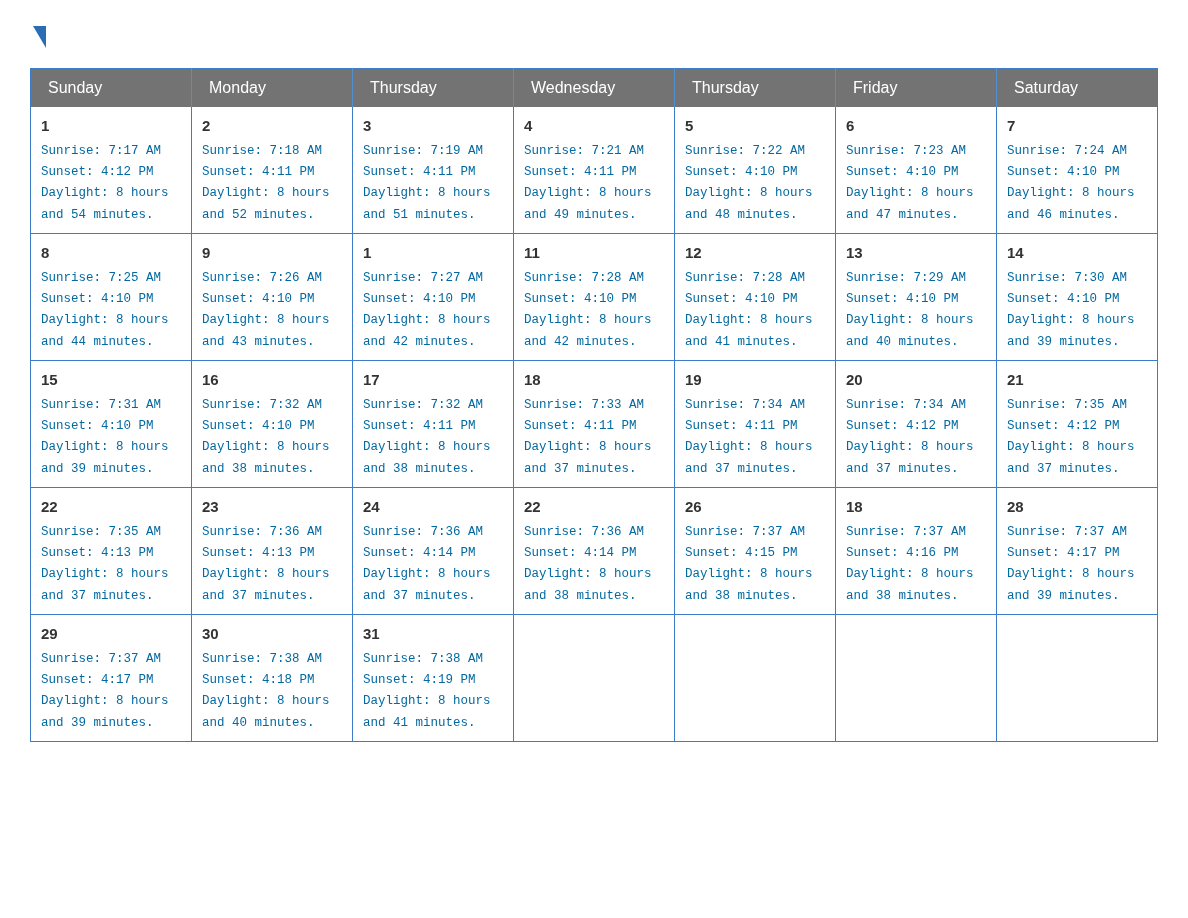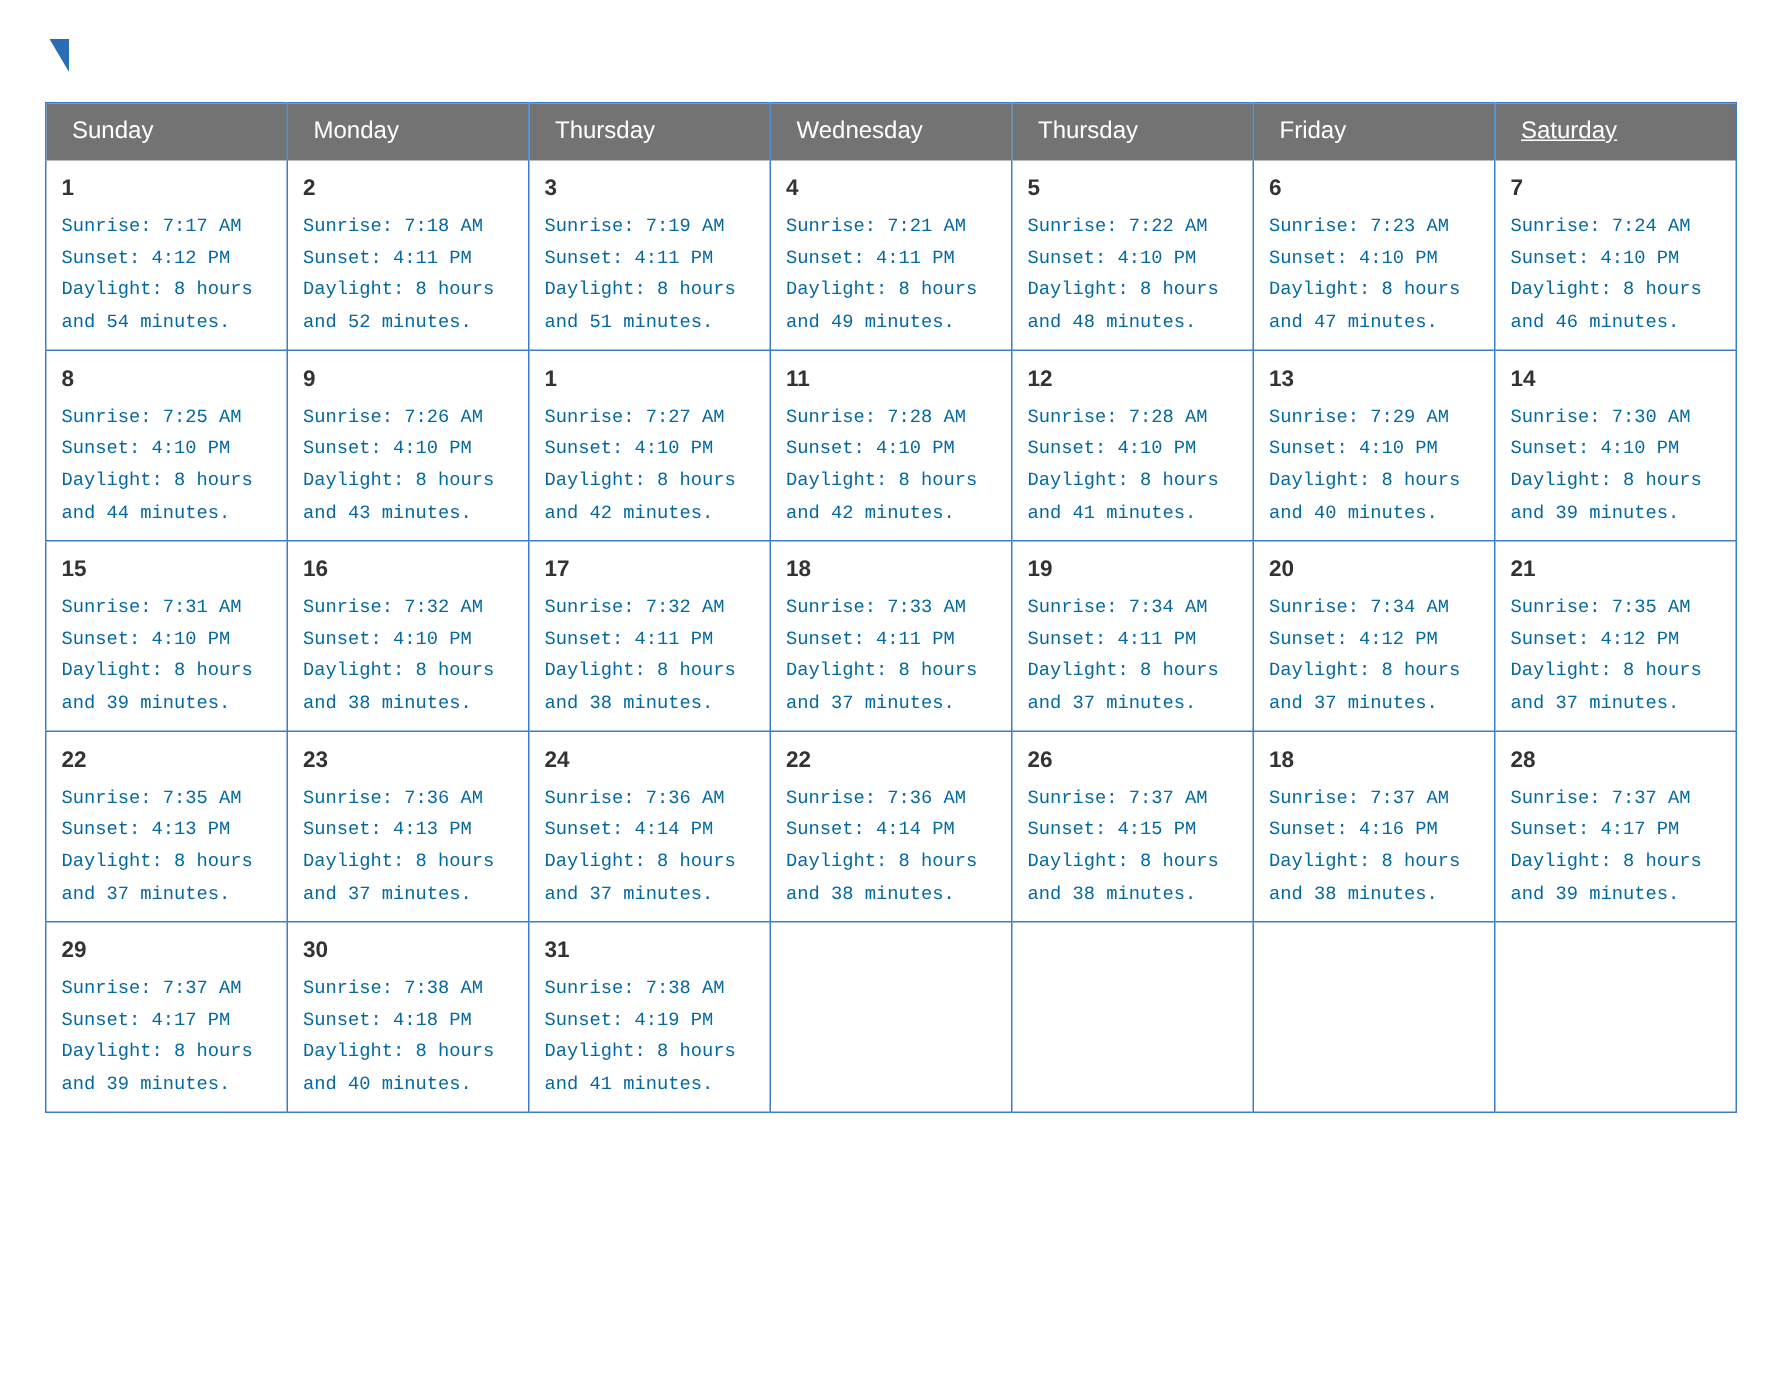--- a/index.html
+++ b/index.html
@@ -39,21 +39,20 @@
       background-color: #737373;
       color: #fff;
       font-size: 16px;
       font-weight: normal;
       padding: 10px 17px;
       text-align: left;
       border-right: 1px solid #5090d0;
     }
     .calendar th:last-child {
       border-right: none;
-      text-decoration: underline;
     }
     .calendar td {
       vertical-align: top;
       padding: 8px 10px;
       border-right: 1px solid #3d7cc9;
       border-bottom: 1px solid #3d7cc9;
       width: 14.28%;
       font-size: 13px;
       color: #333;
       line-height: 1.5;

